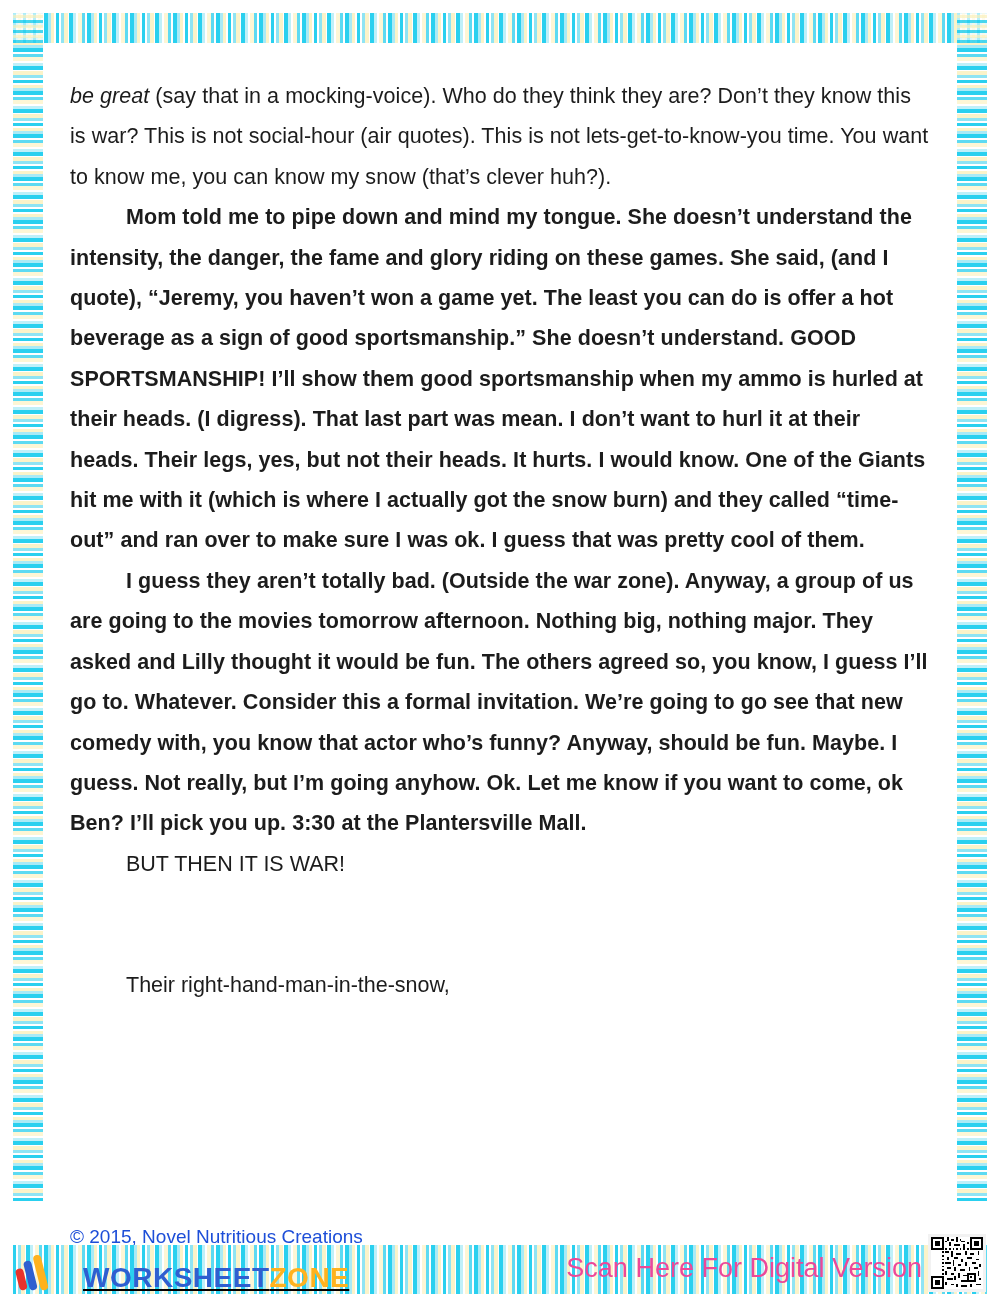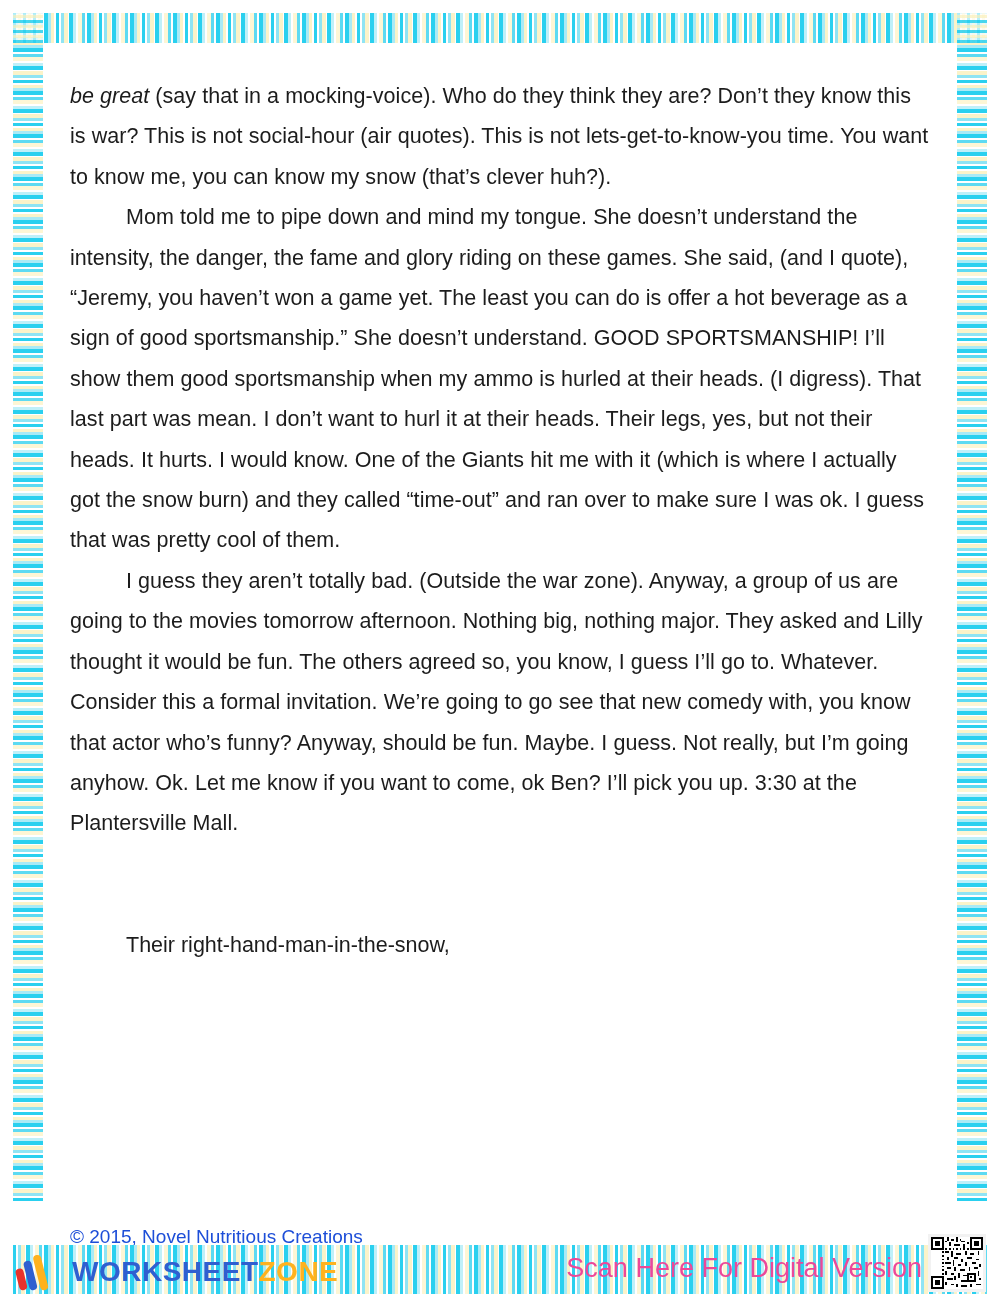--- a/index.html
+++ b/index.html
@@ -102,21 +102,21 @@
   }
 
   .para {
     margin: 0 0 0 0;
     font-size: 21.5px;
     line-height: 40.4px;
     color: #1c1c1c;
     text-align: left;
     letter-spacing: 0.05px;
   }
-  .para.indent { text-indent: 56px; }
+  .para.indent { text-indent: 56px; font-weight: bold; }
   .ital { font-style: italic; text-align: right; }
 
   .blank-line { height: 40.4px; }
 
   
   .sig-line {
     margin: 0;
     font-size: 21.5px;
     line-height: 40.4px;
     color: #1c1c1c;
@@ -158,22 +158,23 @@
         #ffffff 41px, #ffffff 43px);
   }
 
   
   #wz-logo {
     position: absolute;
     left: 18px;
     top: 1252px;
     height: 40px;
     display: flex;
-    align-items: center;
-    gap: 14px;
+    align-items: flex-end;
+    gap: 25px;
+    text-decoration: underline;
   }
   #wz-mark {
     width: 40px;
     height: 40px;
     position: relative;
   }
   #wz-mark .sl {
     position: absolute;
     bottom: 2px;
     width: 8px;
@@ -229,20 +230,21 @@
   <div class="corner" id="corner-tr"></div>
 
   <div id="letter-body">
 
     <p class="para"><span class="ital">be great</span><span> (say that in a mocking-voice). Who do they think they are? Don’t they know this is war? This is not social-hour (air quotes). This is not lets-get-to-know-you time. You want to know me, you can know my snow (that’s clever huh?).</span></p>
 
     <p class="para indent">Mom told me to pipe down and mind my tongue. She doesn’t understand the intensity, the danger, the fame and glory riding on these games. She said, (and I quote), “Jeremy, you haven’t won a game yet. The least you can do is offer a hot beverage as a sign of good sportsmanship.” She doesn’t understand. GOOD SPORTSMANSHIP! I’ll show them good sportsmanship when my ammo is hurled at their heads. (I digress). That last part was mean. I don’t want to hurl it at their heads. Their legs, yes, but not their heads. It hurts. I would know. One of the Giants hit me with it (which is where I actually got the snow burn) and they called “time-out” and ran over to make sure I was ok. I guess that was pretty cool of them.</p>
 
     <p class="para indent">I guess they aren’t totally bad. (Outside the war zone). Anyway, a group of us are going to the movies tomorrow afternoon. Nothing big, nothing major. They asked and Lilly thought it would be fun. The others agreed so, you know, I guess I’ll go to. Whatever. Consider this a formal invitation. We’re going to go see that new comedy with, you know that actor who’s funny? Anyway, should be fun. Maybe. I guess. Not really, but I’m going anyhow. Ok. Let me know if you want to come, ok Ben? I’ll pick you up. 3:30 at the Plantersville Mall.</p>
 
+    <p class="sig-line">BUT THEN IT IS WAR!</p>
 
     <div class="blank-line"></div>
     <div class="blank-line"></div>
 
     <p class="sig-line">Their right-hand-man-in-the-snow,</p>
 
     <div class="blank-line"></div>
 
   </div>
 

